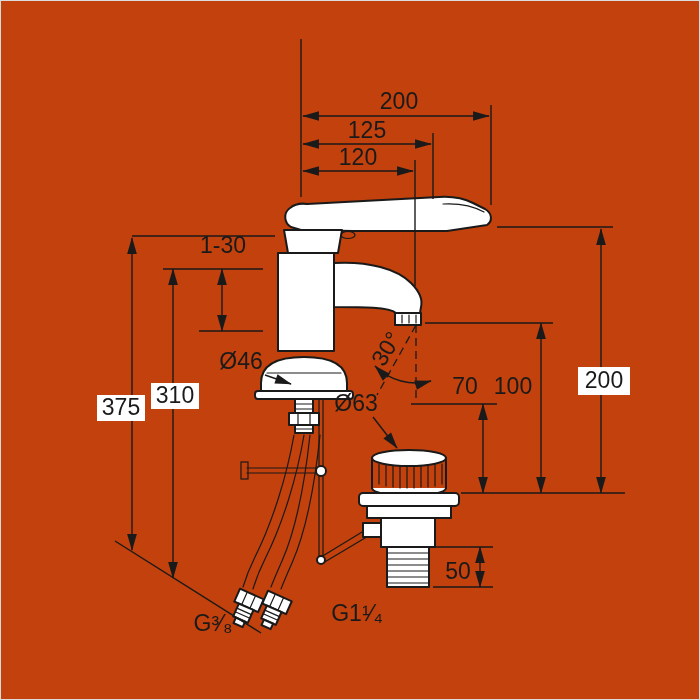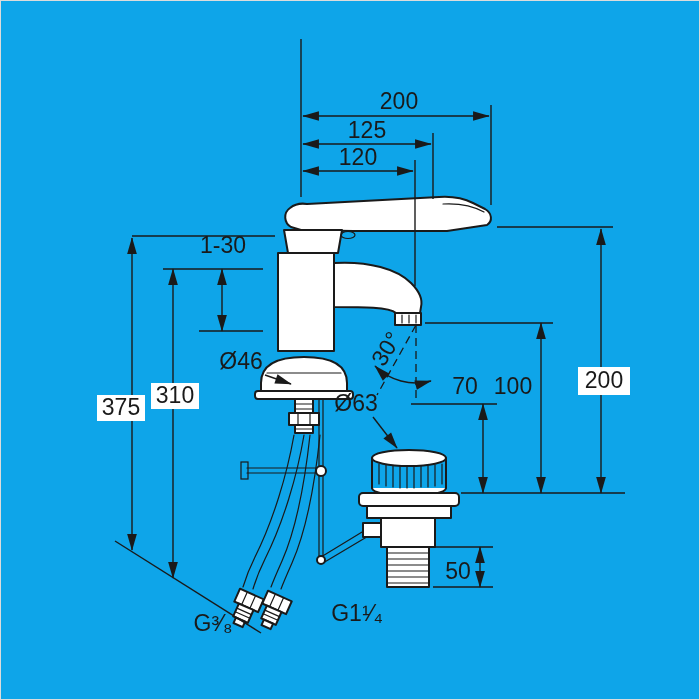--- a/index.html
+++ b/index.html
@@ -1,19 +1,19 @@
 <!DOCTYPE html>
 <html><head>
 <meta charset="utf-8">
 <style>
   html,body { margin:0; padding:0; background:#ffffff; }
   #frame {
     width:698px; height:698px;
     border:1px solid #dcdcdc;
-    background:#0ea5e9;
+    background:#c2410c;
     box-sizing:content-box;
   }
   svg text {
     font-family:"Liberation Sans", sans-serif;
     font-size:23px;
     fill:#1a1a1a;
   }
   
   .dl   { stroke:#1a1a1a; stroke-width:1.4; fill:none; }
   .dim  { marker-start:url(#arr); marker-end:url(#arr); }

